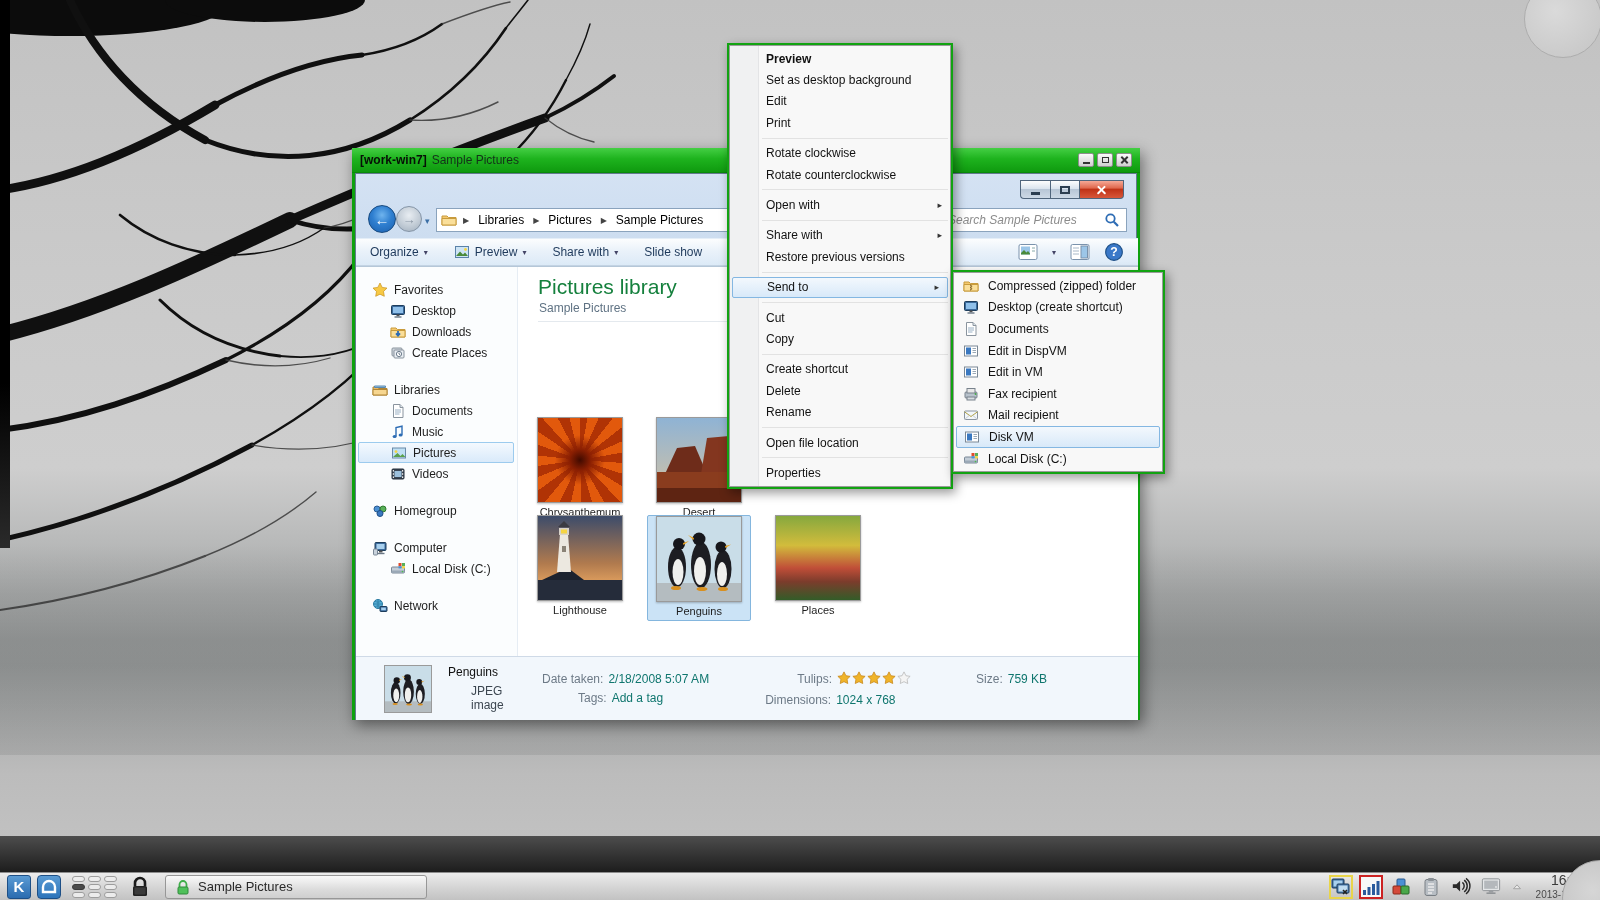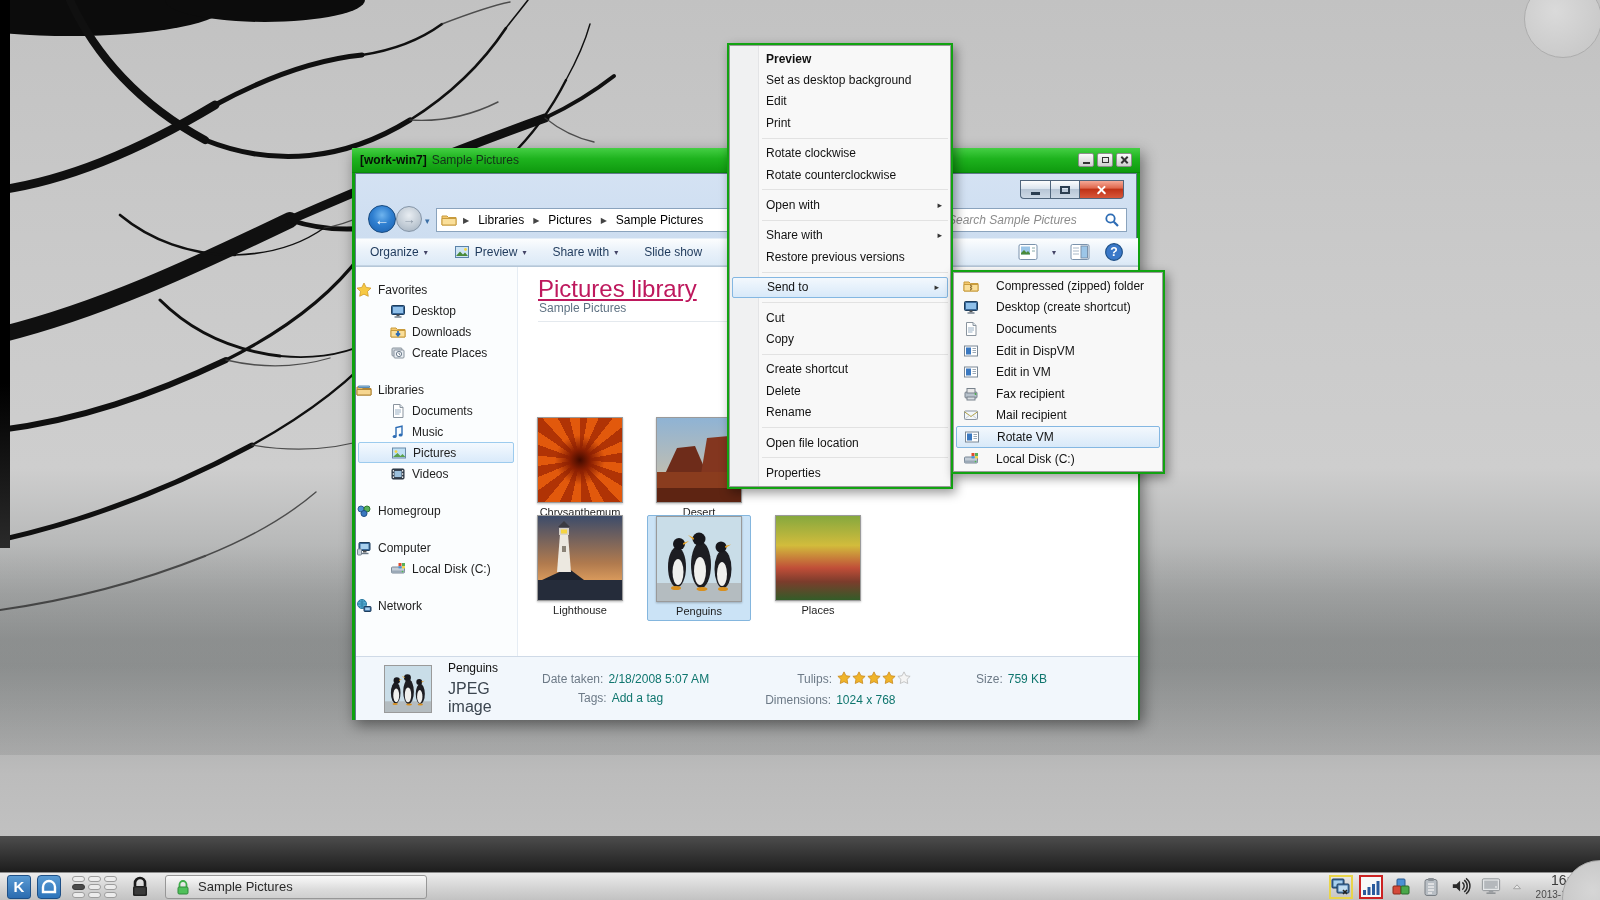--- a/index.html
+++ b/index.html
@@ -75,67 +75,67 @@
     display:flex; align-items:center; padding:0 14px; }
   .cmd-item { display:flex; align-items:center; gap:5px; font-size:12px; color:#1e395b; margin-right:26px; white-space:nowrap; }
   .cmd-caret { font-size:8px; color:#446; }
   #cmd-right { margin-left:auto; display:flex; align-items:center; gap:14px; }
   .cmd-ico { width:20px; height:18px; display:flex; align-items:center; justify-content:center; }
 
   
   #main { position:absolute; left:0; top:92px; width:782px; height:390px; background:#fff; border-top:1px solid #b5c7d8; }
   #sidebar { position:absolute; left:0; top:0; width:162px; height:390px; background:#fbfdfe; border-right:1px solid #e6edf4; padding-top:12px; }
   .sb-section { margin-bottom:16px; }
-  .sb-head, .sb-child { display:flex; align-items:center; gap:6px; font-size:12px; color:#1e1e1e; height:21px; }
+  .sb-head, .sb-child { display:flex; align-items:center; gap:6px; font-size:12px; color:#1e1e1e; height:21px; padding-left:16px; }
   .sb-child { padding-left:34px; }
   .sb-child.selected { background:linear-gradient(180deg,#f4f9fe,#d9eafa); border:1px solid #9ccbee; border-radius:2px;
     width:156px; margin-left:2px; padding-left:32px; height:21px; }
   .ic16 { width:16px; height:16px; flex:0 0 16px; display:inline-flex; }
   .ic16 svg { width:16px; height:16px; }
 
   
   #files { position:absolute; left:162px; top:0; width:620px; height:390px; }
-  #lib-title { position:absolute; left:20px; top:8px; font-size:24px; color:#be185d;text-decoration:underline; }
+  #lib-title { position:absolute; left:20px; top:8px; font-size:21px; color:#15803d; }
   #lib-sub { position:absolute; left:21px; top:34px; font-size:12px; color:#5f7283; }
   #lib-rule { position:absolute; left:20px; top:54px; width:560px; height:1px; background:#e4e9ee; }
   .tile { position:absolute; width:104px; height:106px; display:flex; flex-direction:column; align-items:center; }
   .tile.selected { background:#cbe3f6; border:1px solid #84b6de; border-radius:2px; }
   .thumb { width:86px; height:86px; border:1px solid #9a9a9a; box-shadow:0 1px 2px rgba(0,0,0,.25); overflow:hidden; background:#ddd; }
   .tile-label { font-size:11px; color:#1e1e1e; margin-top:3px; white-space:nowrap; }
   .th-chrys { background:
       radial-gradient(circle at 50% 50%, #400a00 0%, #8a1f02 18%, rgba(0,0,0,0) 42%),
       repeating-conic-gradient(from 10deg at 50% 50%, #e2590c 0deg 14deg, #b03305 14deg 28deg); }
   .th-tulips { background:linear-gradient(180deg,#86a83e 0%,#d2bc3c 35%,#c04e38 62%,#7c3c2c 78%,#335c28 100%); }
 
   
   #details { position:absolute; left:0; top:482px; width:782px; height:64px; background:#f2f7fc; border-top:1px solid #cfdae7;
     display:flex; align-items:center; padding:0 0 0 28px; }
   #det-thumb { width:48px; height:48px; border:1px solid #9a9a9a; overflow:hidden; background:#c9dde8; }
   .det-col { display:flex; flex-direction:column; gap:5px; margin-left:16px; font-size:12px; }
   .det-row { display:flex; gap:5px; align-items:center; }
   .det-label { color:#6d7a87; }
   .det-value { color:#0f766e; }
   #det-name { color:#101010; font-size:12px; }
-  #det-type { color:#3c4650; font-size:16px; }
+  #det-type { color:#3c4650; font-size:12px;margin-left:23px; }
   .star { width:14px; height:14px; display:inline-flex; margin-right:1px; }
   .star svg { width:14px; height:14px; }
 
   
   .qmenu { background:#f8f8f8; border:2px solid #12a312; box-shadow:3px 4px 10px rgba(0,0,0,.4); }
   .qmenu-inner { border:1px solid #9b9b9b; background:linear-gradient(90deg,#f0f1f2 0 28px,#e3e4e6 28px 29px,#f8f8f8 29px 100%); padding:2px 0; }
   #ctx { left:727px; top:43px; width:226px; z-index:50; }
   #sub { left:951px; top:270px; width:214px; z-index:60; }
   .menu-item { position:relative; height:21.4px; display:flex; align-items:center; padding-left:36px; padding-right:8px;
     font-size:12px; color:#121212; }
   .menu-item.bold { font-weight:bold; }
   .menu-item .mi-arrow { margin-left:auto; font-size:9px; color:#333; }
   .menu-item.hl { background:linear-gradient(180deg,#f3f8fd,#d8e9f9); border:1px solid #84b7e2; border-radius:2px;
     margin:0 2px; padding-left:34px; height:21.4px;gap:48px; }
   .menu-sep { height:1px; background:#e2e2e2; margin:4px 2px 4px 32px; }
-  .smenu-item { position:relative; height:21.6px; display:flex; align-items:center; gap:17px; padding:0 8px 0 9px; font-size:12px; color:#121212; }
+  .smenu-item { position:relative; height:21.6px; display:flex; align-items:center; gap:9px; padding:0 8px 0 9px; font-size:12px; color:#121212; }
   .smenu-item.hl { background:linear-gradient(180deg,#f3f8fd,#d8e9f9); border:1px solid #84b7e2; border-radius:2px; margin:0 2px; padding-left:7px; }
 
   
   #taskbar { left:0; top:872px; width:1600px; height:28px; background:linear-gradient(180deg,#ececec 0%,#d4d4d4 55%,#c2c2c2 100%);
     border-top:1px solid #8d8d8d; display:flex; align-items:center; padding:0 4px; }
   .tb-ico { width:24px; height:24px; margin:0 3px; display:flex; align-items:center; justify-content:center; }
   #kmenu { background:linear-gradient(180deg,#5a9bd4,#2b6cb0); border:1px solid #1d4f86; border-radius:3px;
     color:#fff; font-weight:bold; font-size:15px; }
   #launcher { background:linear-gradient(180deg,#5a9bd4,#2d74ba); border:1px solid #1d4f86; border-radius:4px; }
   #pager { display:grid; grid-template-columns:repeat(3,13px); grid-auto-rows:6px; gap:2px 3px; margin:0 8px; }
@@ -797,21 +797,21 @@
         <div class="smenu-item hl">
           <span class="ic16">
             <svg viewBox="0 0 16 16">
               <rect x="1.5" y="3" width="13" height="10" fill="#fff" stroke="#7a8896"></rect>
               <rect x="3" y="4.5" width="5" height="7" fill="#3a78c0"></rect>
               <line x1="9.5" y1="5.5" x2="13" y2="5.5" stroke="#9aa8b6"></line>
               <line x1="9.5" y1="7.5" x2="13" y2="7.5" stroke="#9aa8b6"></line>
               <line x1="9.5" y1="9.5" x2="13" y2="9.5" stroke="#9aa8b6"></line>
             </svg>
           </span>
-          <span>Rotate VM</span>
+          <span>Disk VM</span>
         </div>
         <div class="smenu-item">
           <span class="ic16">
             <svg viewBox="0 0 16 16">
               <rect x="1.5" y="6" width="13" height="6" rx="1" fill="#c2ccd6" stroke="#7a8896"></rect>
               <rect x="1.5" y="9.5" width="13" height="2.5" fill="#9aa8b6"></rect>
               <circle cx="12.5" cy="10.6" r=".8" fill="#4ac04a"></circle>
               <rect x="8.5" y="2" width="3" height="3" fill="#e04a2a"></rect>
               <rect x="12" y="2" width="3" height="3" fill="#58b058"></rect>
               <rect x="8.5" y="5.2" width="3" height="2.2" fill="#4a90d4"></rect>

